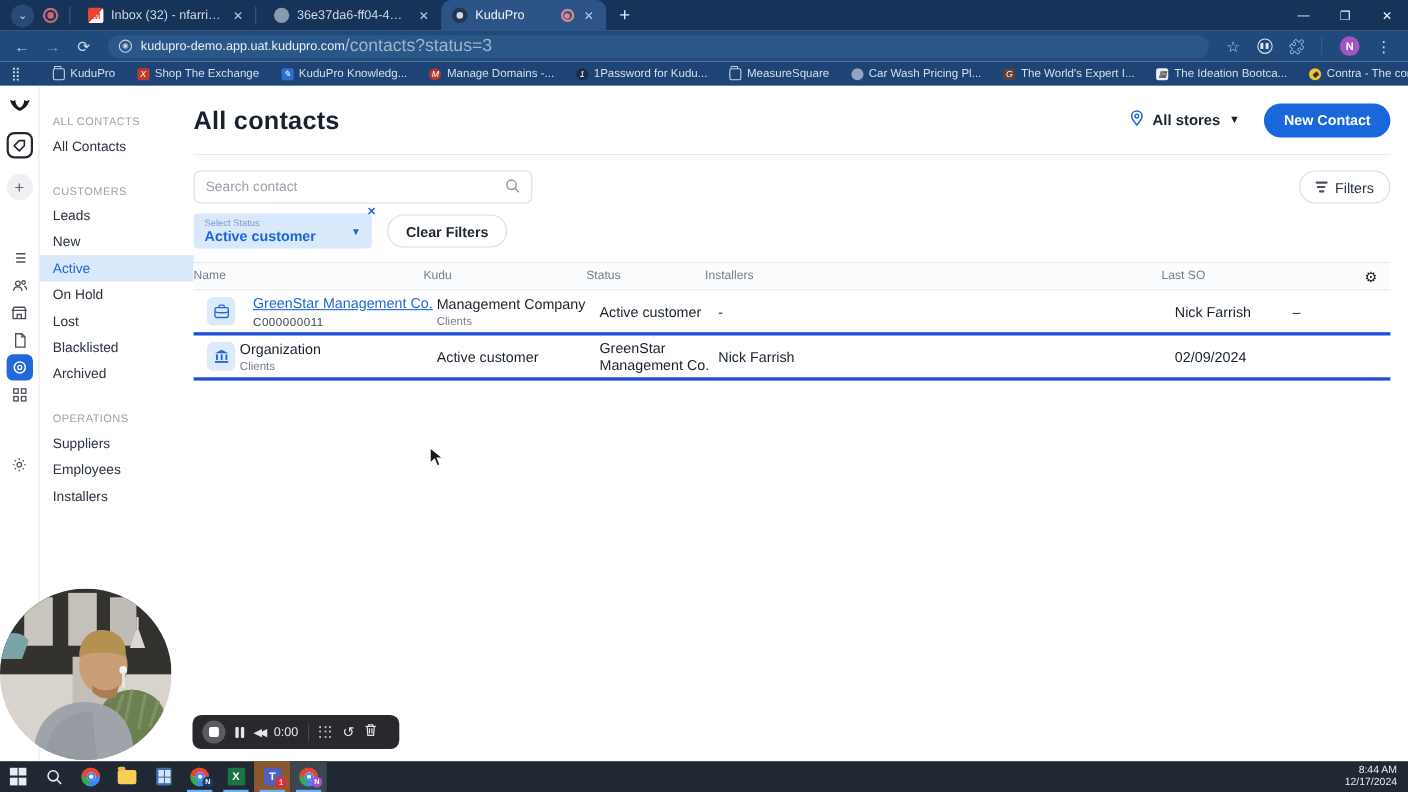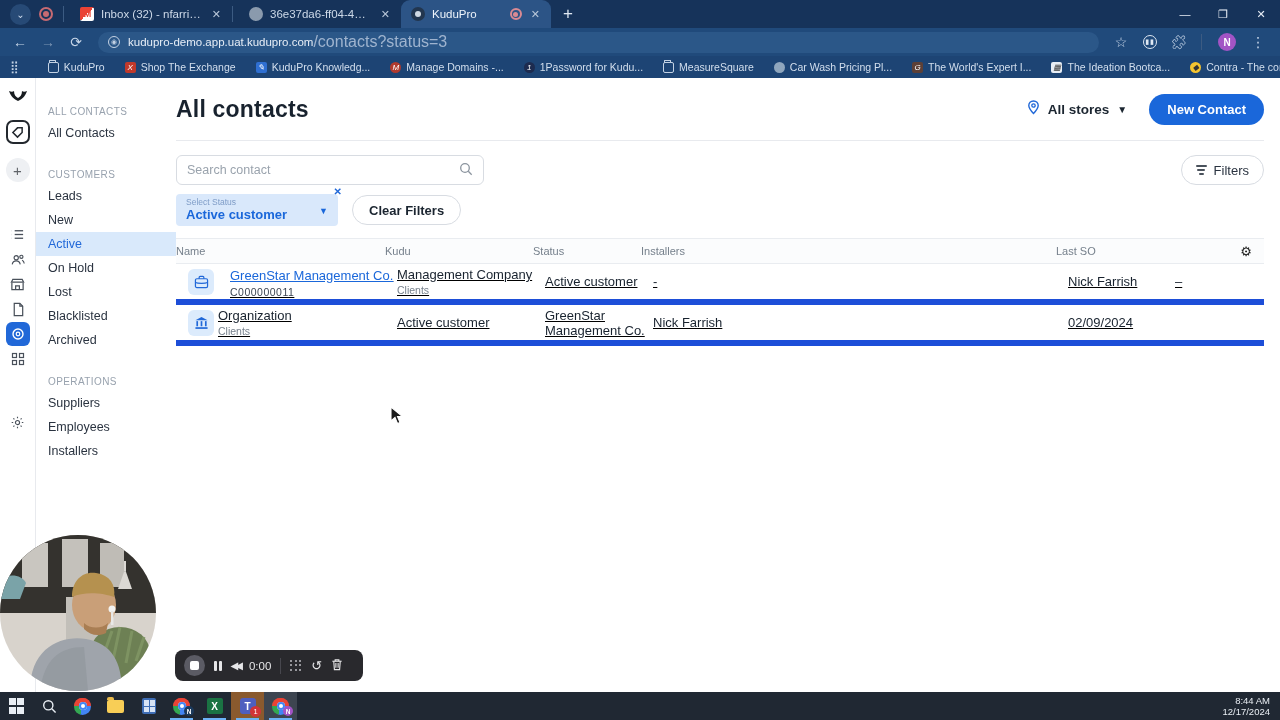--- a/index.html
+++ b/index.html
@@ -92,21 +92,21 @@
   .chip-caret { position:absolute; right:10px; top:12px; font-size:9px; color:#1a67da; }
   .chip-x { position:absolute; right:-4px; top:-8px; font-size:10px; color:#2168d8; font-weight:bold; }
   .btn-clear { height:30px; border:1px solid #d8dce2; background:#fff; border-radius:16px; padding:0 16px; font-size:13px; font-weight:bold; color:#1b2530; font-family:inherit; }
 
   
   .table { margin-top:12px; border-top:1px solid #e9ecf0; }
   .t-head { display:grid; grid-template-columns:209px 148px 108px 415px 107px 77px 1fr; align-items:center;
     height:25px; background:#fbfcfd; border-bottom:1px solid #e9ecf0; font-size:11px; color:#76808c; position:relative;}
   .t-gear { position:absolute; right:12px; top:5px; font-size:13px; color:#222; }
   .t-row { display:grid; grid-template-columns:30px 179px 148px 108px 415px 107px 77px 1fr; align-items:center;
-    min-height:41px; padding-left:12px; border-bottom:6px solid #1d4ed8;text-decoration:underline; }
+    min-height:41px; padding-left:12px; border-bottom:3px solid #1d4ed8; }
   .row-ico { width:26px; height:26px; border-radius:6px; background:#dcebfc; color:#2168d8; display:flex; align-items:center; justify-content:center; }
   .cell-name { padding-left:12px; }
   .link { color:#1a67da; font-size:13px; text-decoration:underline; }
   .code { font-size:10.5px; color:#3c4552; letter-spacing:.5px; margin-top:2px; }
   .t-main { font-size:13px; color:#18222e; }
   .t-sub { font-size:10.5px; color:#76808c; margin-top:2px; }
   .t-cell { font-size:13px; color:#18222e; }
 
   
   .recorder { position:absolute; left:175px; top:572px; width:188px; height:31px; background:#29292d; border-radius:8px;

